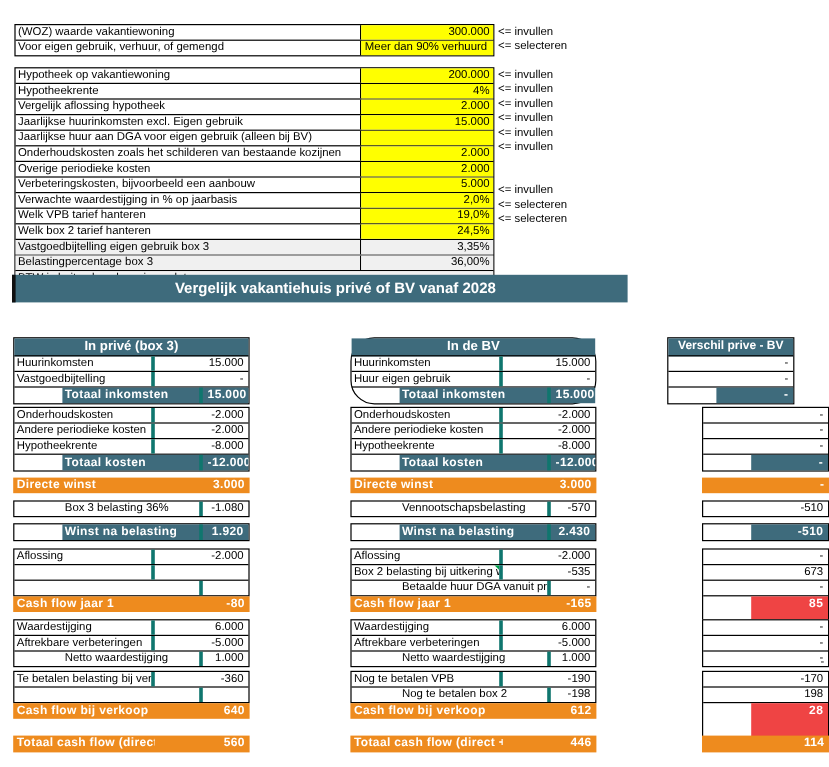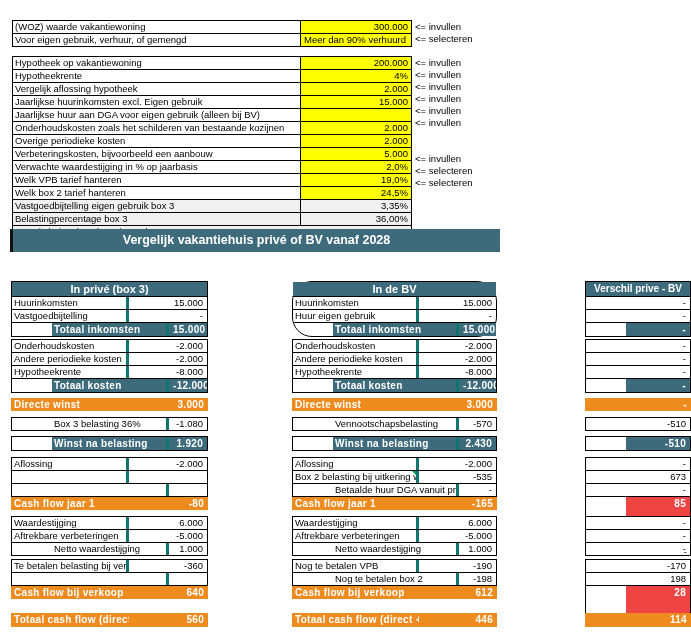--- a/index.html
+++ b/index.html
@@ -16,21 +16,21 @@
   .irow .iv{flex:1;text-align:right;padding:0 3px;white-space:nowrap;overflow:hidden;}
   .irow .iv.left{text-align:left;}
   .irow .ifull{flex:1;padding:0 2px;white-space:nowrap;overflow:hidden;}
   .bg-y{background:#FFFF00;}
   .bg-g{background:#F0F0F0;}
   .note{left:415px;height:12px;line-height:12px;font-size:9.5px;white-space:nowrap;}
 
   
   .banner{left:10px;top:229px;width:487px;height:23px;background:#3E6B7C;border-left:3px solid #101010;
           color:#fff;font-weight:bold;font-size:12.5px;text-align:center;line-height:23px;
-          white-space:nowrap;overflow:hidden;}
+          white-space:nowrap;overflow:hidden;padding-left:23px;}
 
   
   .ctbl{border:1px solid #000;background:#fff;}
   .chead{height:14px;line-height:14px;text-align:center;font-weight:bold;color:#fff;
          background:#3E6B7C;font-size:11px;border-bottom:1px solid #000;white-space:nowrap;overflow:hidden;}
   .crow{display:flex;height:12px;line-height:11px;font-size:9.5px;border-bottom:1px solid #000;}
   .ctbl .crow:last-child{border-bottom:none;margin-left:40px;}
   .crow .cl{border-right:3px solid #0f766e;padding:0 2px;white-space:nowrap;overflow:hidden;position:relative;}
   .crow .cv{flex:1;text-align:right;padding:0 4px;white-space:nowrap;overflow:hidden;}
   .w1 .cl{width:110px;}
@@ -343,21 +343,21 @@
 <div class="abs oband w2" style="left:292px;top:586px;width:205px;">
   <div class="cl">Cash flow bij verkoop</div>
   <div class="cv">612</div>
 </div>
 
 <div class="abs oband w2" style="left:292px;top:613px;width:205px;height:14px;line-height:14px;">
   <div class="cl">Totaal cash flow (direct + verkoop)</div>
   <div class="cv">446</div>
 </div>
 
-<div class="abs ctbl" style="left:585px;top:281px;width:104px;">
+<div class="abs ctbl" style="left:556px;top:281px;width:104px;">
   <div class="chead" style="font-size:10px;">Verschil prive - BV</div>
   <div class="crow">
       <div class="cv">-</div>
     </div>
   <div class="crow">
       <div class="cv">-</div>
     </div>
   <div class="crow trow">
       <div class="cv">-</div>
     </div>

